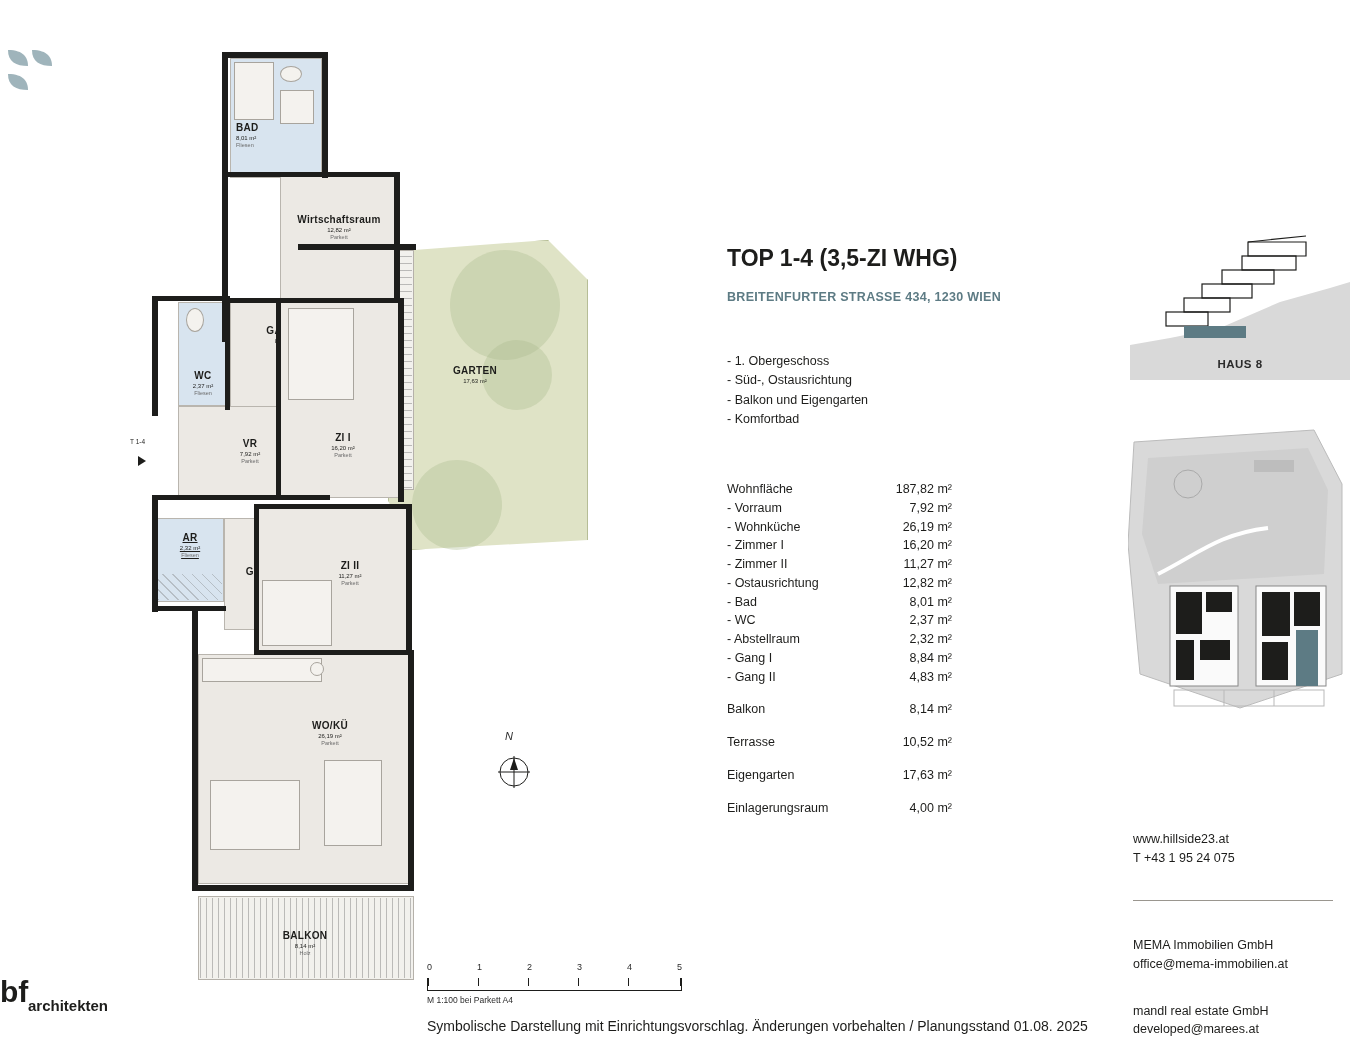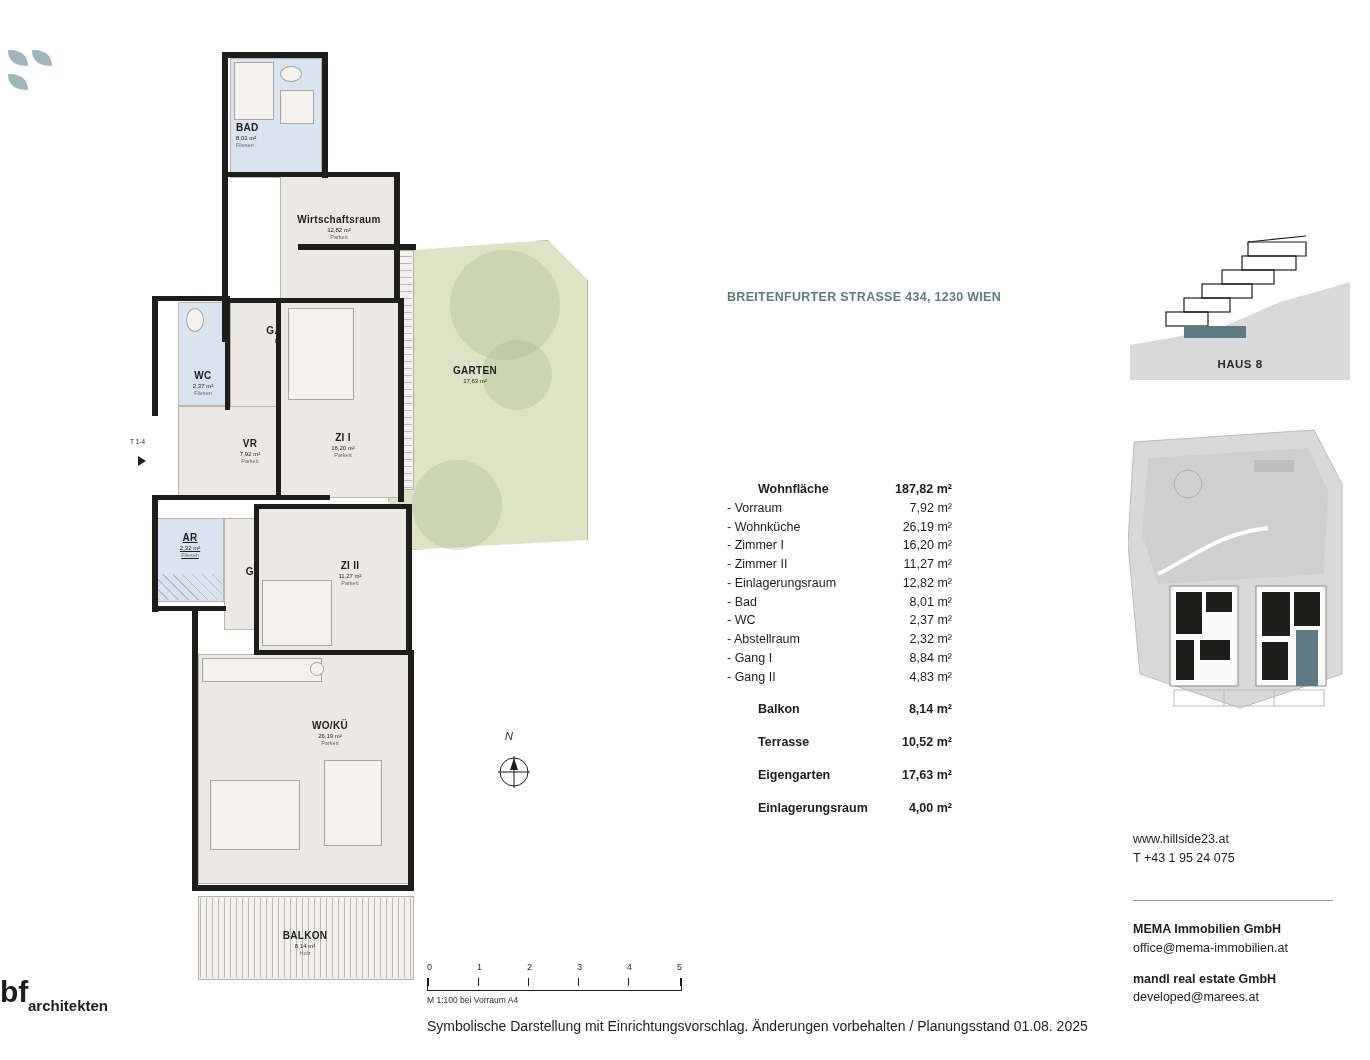--- a/index.html
+++ b/index.html
@@ -47,27 +47,27 @@
 
   
   .brand{position:absolute;right:0px;top:42px;width:260px;text-align:right;
     font-size:40px;font-weight:bold;color:#5d7b84;letter-spacing:-0.5px;}
   .title{position:absolute;left:727px;top:245px;font-size:23px;font-weight:bold;color:#1d1d1b;}
   .subtitle{position:absolute;left:727px;top:290px;font-size:12.5px;font-weight:bold;color:#5d7b84;letter-spacing:.3px;}
   .bullets{position:absolute;left:727px;top:352px;font-size:12.5px;line-height:1.55;color:#1d1d1b;}
 
   .areas{position:absolute;left:727px;top:480px;width:225px;font-size:12.5px;color:#1d1d1b;}
   .arow{display:flex;justify-content:space-between;line-height:1.5;}
-  .arow.b{font-weight:bold;margin-left:31px;}
+  .arow.b{font-weight:normal;}
   .gap{height:14px;}
 
   .contact{position:absolute;left:1133px;top:830px;font-size:12.5px;line-height:1.55;color:#1d1d1b;}
   .hr{position:absolute;left:1133px;top:900px;width:200px;height:1px;background:#9a968f;}
   .firms{position:absolute;left:1133px;top:920px;font-size:12.5px;line-height:1.5;color:#1d1d1b;}
-  .firms .bld{font-weight:bold;}
+  .firms .bld{font-weight:normal;margin-top:16px;}
   .firms .sp{height:12px;}
 
   
   .housebox{position:absolute;left:1130px;top:230px;width:220px;height:150px;}
   .hauslabel{position:absolute;left:1130px;top:358px;width:220px;text-align:center;font-size:11.5px;font-weight:bold;letter-spacing:.5px;}
 
   
   .sitebox{position:absolute;left:1128px;top:424px;width:222px;height:290px;}
 
   
@@ -242,22 +242,29 @@
     <div class="nlabel">N</div>
     <svg width="50" height="60" viewBox="0 0 50 60">
       <circle cx="25" cy="42" r="14" fill="none" stroke="#1d1d1b" stroke-width="1"></circle>
       <line x1="25" y1="26" x2="25" y2="58" stroke="#1d1d1b" stroke-width="1"></line>
       <line x1="9" y1="42" x2="41" y2="42" stroke="#1d1d1b" stroke-width="1"></line>
       <path d="M25,28 L21,40 L29,40 Z" fill="#1d1d1b"></path>
     </svg>
   </div>
 
 
+  <div class="title">TOP 1-4 (3,5-ZI WHG)</div>
   <div class="subtitle">BREITENFURTER STRASSE 434, 1230 WIEN</div>
 
+  <div class="bullets">
+    <div>- 1. Obergeschoss</div>
+    <div>- Süd-, Ostausrichtung</div>
+    <div>- Balkon und Eigengarten</div>
+    <div>- Komfortbad</div>
+  </div>
 
   <div class="areas">
     <div class="arow b">
       <span>Wohnfläche</span>
       <span>187,82 m²</span>
     </div>
     <div class="arow">
         <span>- Vorraum</span>
         <span>7,92 m²</span>
       </div>
@@ -267,21 +274,21 @@
       </div>
     <div class="arow">
         <span>- Zimmer I</span>
         <span>16,20 m²</span>
       </div>
     <div class="arow">
         <span>- Zimmer II</span>
         <span>11,27 m²</span>
       </div>
     <div class="arow">
-        <span>- Einlagerungsraum</span>
+        <span>- Ostausrichtung</span>
         <span>12,82 m²</span>
       </div>
     <div class="arow">
         <span>- Bad</span>
         <span>8,01 m²</span>
       </div>
     <div class="arow">
         <span>- WC</span>
         <span>2,37 m²</span>
       </div>
@@ -387,21 +394,21 @@
       <span style="left:250px;">5</span>
     </div>
     <div class="sbbar" style="width:253px;">
       <i style="left:0px;"></i>
         <i style="left:50px;"></i>
         <i style="left:100px;"></i>
       <i style="left:150px;"></i>
         <i style="left:200px;"></i>
         <i style="left:252px;"></i>
     </div>
-    <div class="sbtext">M 1:100 bei Vorraum A4</div>
+    <div class="sbtext">M 1:100 bei Parkett A4</div>
   </div>
 
   <div class="footnote">Symbolische  Darstellung mit  Einrichtungsvorschlag. Änderungen vorbehalten  / Planungsstand 01.08. 2025</div>
 
   <div class="logo-bl">
     <div class="mark">bf</div>
     <div class="arch">architekten</div>
   </div>
 
 </div>

